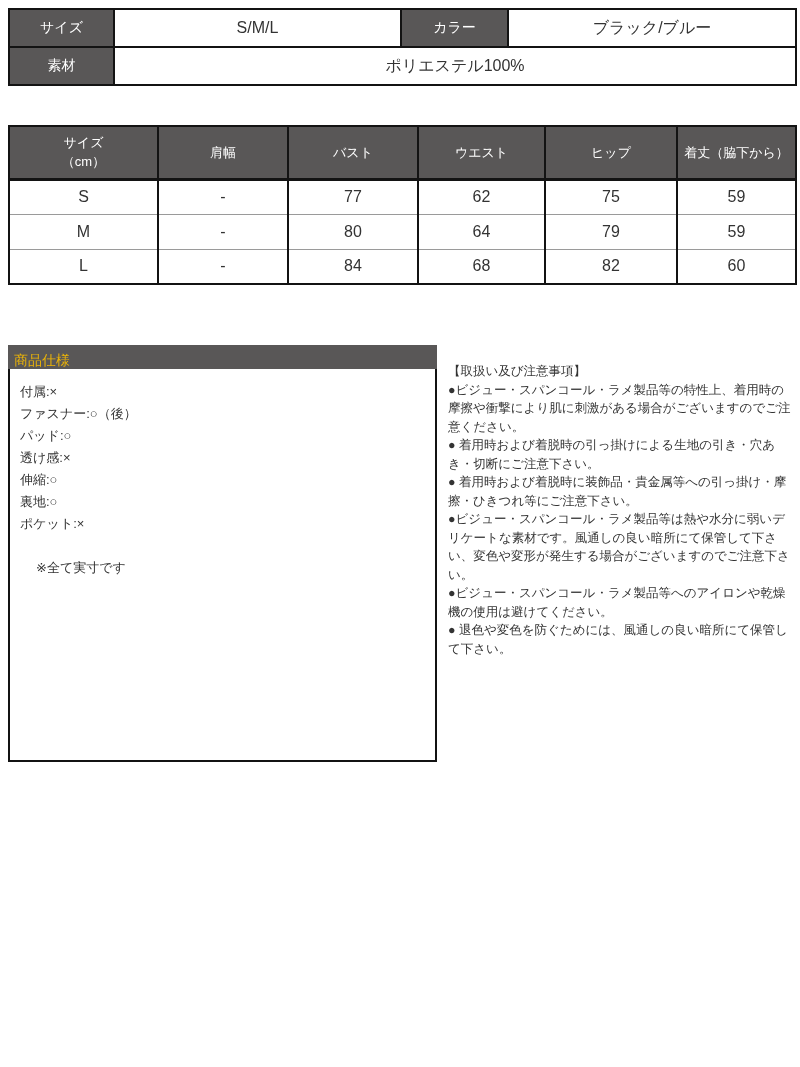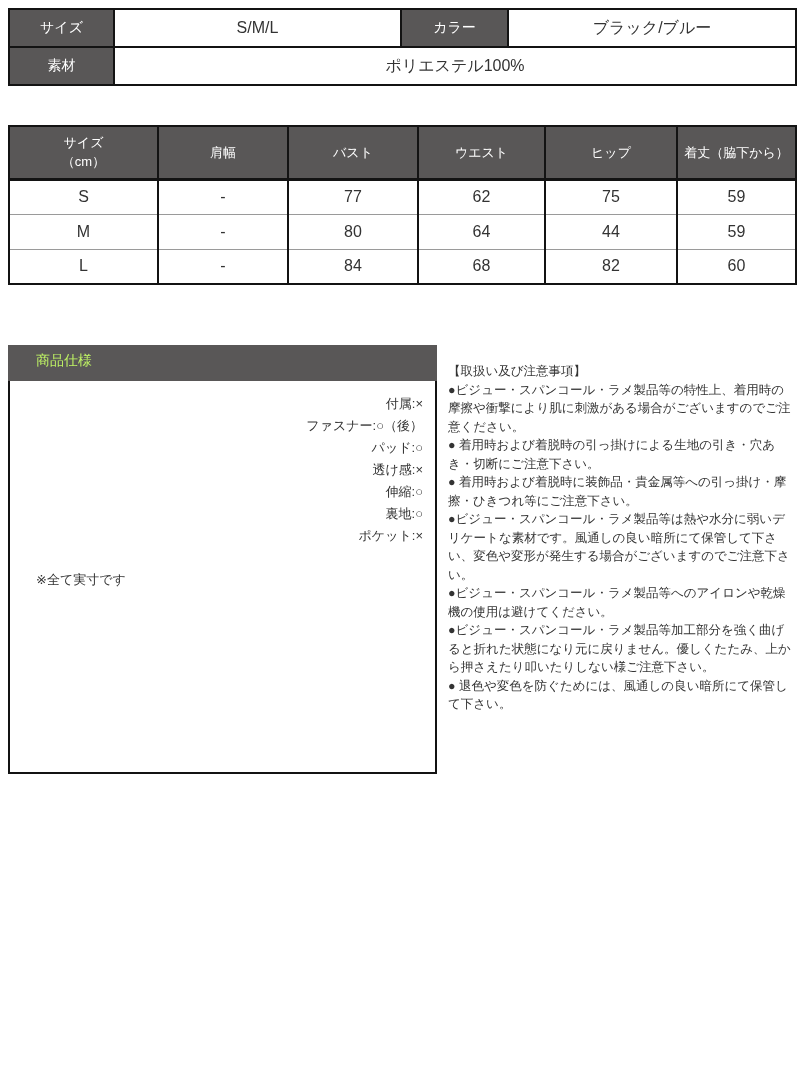--- a/index.html
+++ b/index.html
@@ -59,35 +59,35 @@
     border-bottom: 1px solid #9a9a9a;
   }
   .t2 tbody tr:last-child td { border-bottom: 2px solid #131313; }
 
   
   .bottom { display: flex; align-items: flex-start; margin-top: 60px; }
 
   .specbox { width: 429px; flex: none; }
   .specbar {
     background: #595757;
-    color: #bef264;
-    height: 36px;
+    color: #eab308;
+    height: 24px;
     line-height: 30px;
-    padding-left: 28px;
+    padding-left: 6px;
     font-size: 14px;
   }
   .specbody {
     border: 2px solid #131313;
     border-top: none;
     height: 393px;
     padding: 12px 12px 0 10px;
     font-size: 13px;
     line-height: 22px;
   }
-  .spec-item { margin: 0; text-align: right; }
+  .spec-item { margin: 0; }
   .spec-note { margin: 22px 0 0 16px; }
 
   .notices {
     flex: none;
     width: 348px;
     margin-left: 11px;
     padding-top: 17px;
     font-size: 12.5px;
     line-height: 18.5px;
   }
@@ -148,21 +148,21 @@
         <td>77</td>
         <td>62</td>
         <td>75</td>
         <td>59</td>
       </tr>
       <tr>
         <td>M</td>
         <td>-</td>
         <td>80</td>
         <td>64</td>
-        <td>44</td>
+        <td>79</td>
         <td>59</td>
       </tr>
       <tr>
         <td>L</td>
         <td>-</td>
         <td>84</td>
         <td>68</td>
         <td>82</td>
         <td>60</td>
       </tr>
@@ -185,18 +185,17 @@
       </div>
     </div>
 
     <div class="notices">
       <p class="title">【取扱い及び注意事項】</p>
       <p>●ビジュー・スパンコール・ラメ製品等の特性上、着用時の摩擦や衝撃により肌に刺激がある場合がございますのでご注意ください。</p>
       <p>● 着用時および着脱時の引っ掛けによる生地の引き・穴あき・切断にご注意下さい。</p>
       <p>● 着用時および着脱時に装飾品・貴金属等への引っ掛け・摩擦・ひきつれ等にご注意下さい。</p>
       <p>●ビジュー・スパンコール・ラメ製品等は熱や水分に弱いデリケートな素材です。風通しの良い暗所にて保管して下さい、変色や変形が発生する場合がございますのでご注意下さい。</p>
       <p>●ビジュー・スパンコール・ラメ製品等へのアイロンや乾燥機の使用は避けてください。</p>
-      <p>●ビジュー・スパンコール・ラメ製品等加工部分を強く曲げると折れた状態になり元に戻りません。優しくたたみ、上から押さえたり叩いたりしない様ご注意下さい。</p>
       <p>● 退色や変色を防ぐためには、風通しの良い暗所にて保管して下さい。</p>
     </div>
 
   </div>
 </div>
 
 </body></html>

